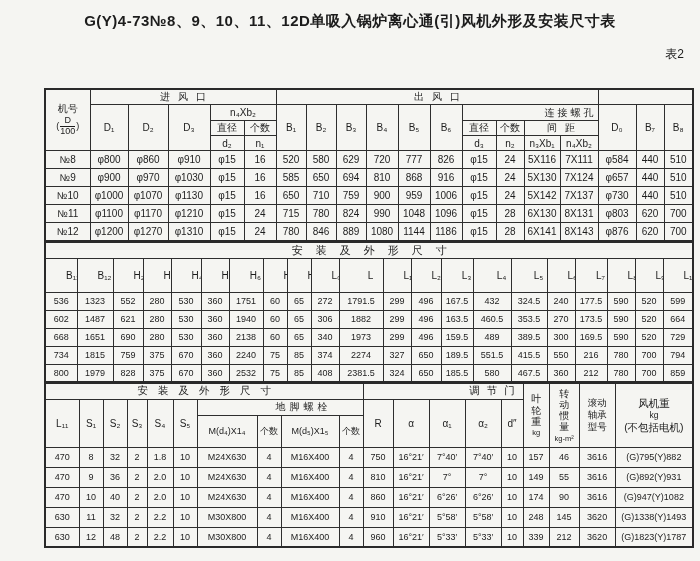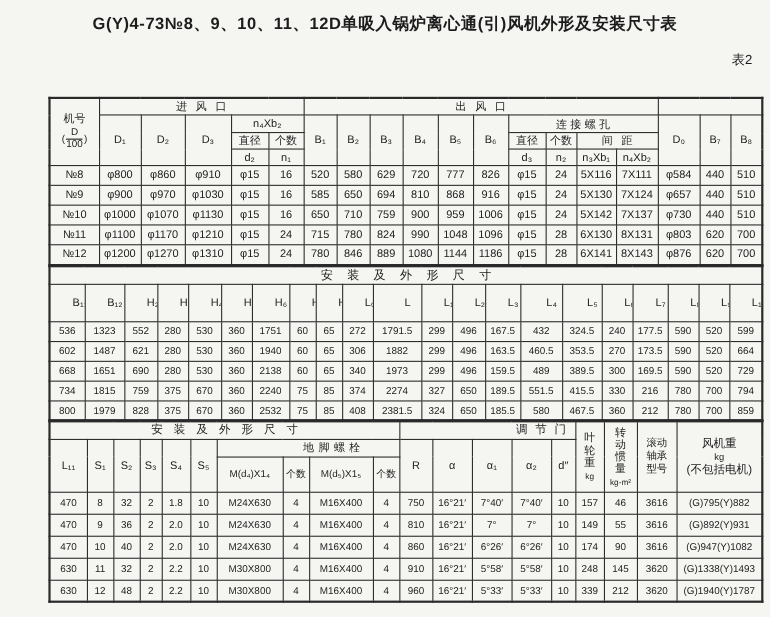--- a/index.html
+++ b/index.html
@@ -44,21 +44,21 @@
     white-space: nowrap;
   }
   
   .t-top th, .t-top td { font-size: 10px; }
   .t-top thead tr.hA th { height: 15px; margin-top: 11px; }
   .t-top thead tr.hB th { height: 16px; }
   .t-top thead tr.hC th { height: 15px; }
   .t-top thead tr.hD th { height: 15px; }
   .t-top tbody tr { height: 18px; }
   .sec-title { letter-spacing: 8px; text-indent: 8px; }
-  .sec-title-sm { letter-spacing: 3px; text-indent: 3px; }
+  .sec-title-sm { letter-spacing: 3px; text-indent: 3px; text-align: right; }
   .spacing-head { letter-spacing: 8px; text-indent: 8px; }
   .machine-head { font-size: 10.5px; line-height: 1.25; }
   .frac-wrap { display: flex; align-items: center; justify-content: center; font-size: 9px; }
   .frac { display: inline-flex; flex-direction: column; line-height: 1.1; margin: 0 1px; }
   .frac .frac-num { border-bottom: 1px solid #1c1c1c; padding: 0 3px; }
   
   .t-mid th, .t-mid td { font-size: 9px; }
   .t-mid .title-row th { height: 16px; font-size: 11px; letter-spacing: 13px; text-indent: 13px; }
   .t-mid .head-row th { height: 34px; font-size: 10px; padding-left: 20px; }
   .t-mid tbody tr { height: 18px; margin-top: 34px; }
@@ -408,21 +408,21 @@
             <td>2240</td>
             <td>75</td>
             <td>85</td>
             <td>374</td>
             <td>2274</td>
             <td>327</td>
             <td>650</td>
             <td>189.5</td>
             <td>551.5</td>
             <td>415.5</td>
-            <td>330</td>
+            <td>550</td>
             <td>216</td>
             <td>780</td>
             <td>700</td>
             <td>794</td>
           </tr>
           <tr>
             <td>800</td>
             <td>1979</td>
             <td>828</td>
             <td>375</td>
@@ -608,19 +608,19 @@
             <td>M16X400</td>
             <td>4</td>
             <td>960</td>
             <td>16°21′</td>
             <td>5°33′</td>
             <td>5°33′</td>
             <td>10</td>
             <td>339</td>
             <td>212</td>
             <td>3620</td>
-            <td>(G)1940(Y)1787</td>
+            <td>(G)1823(Y)1787</td>
           </tr>
         </tbody>
     </table>
 
   </div>
 </div>
 
 </body></html>

